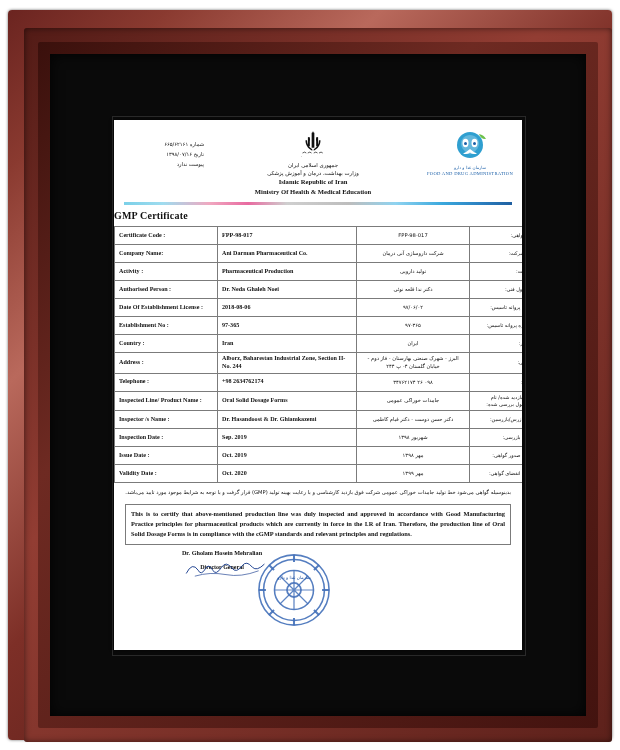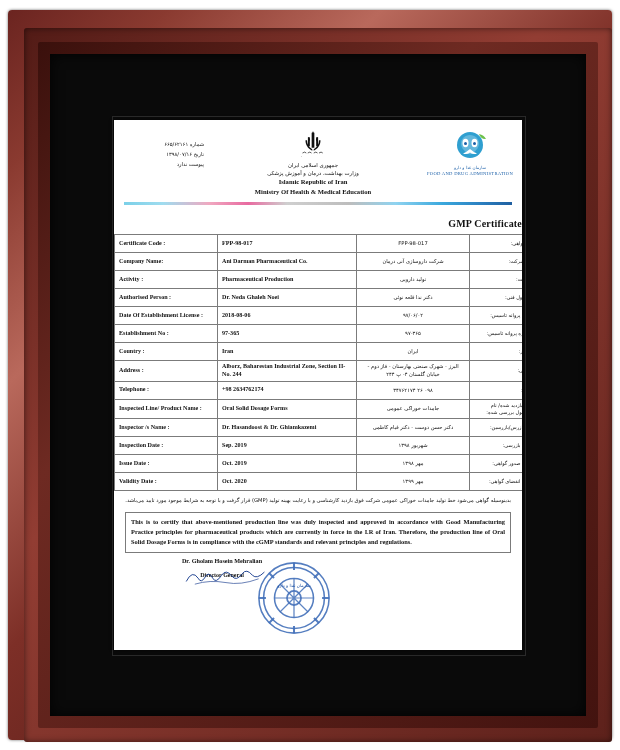--- a/index.html
+++ b/index.html
@@ -135,26 +135,26 @@
   .rainbow {
     height: 3px;
     margin: 3px 10px 0 10px;
     background: linear-gradient(to right,
       #7bd0e8 0%, #9fdcef 10%, #f0a8c0 22%, #e86aa0 32%,
       #cfcfcf 42%, #bdbdbd 58%,
       #8fd3f0 70%, #3aa8dd 82%, #2b7fc0 92%, #1f5fa0 100%);
   }
 
   .doc-title {
-    text-align: right;
+    text-align: left;
     font-family: "Liberation Serif", serif;
     font-weight: bold;
     font-size: 10px;
     color: #111;
-    margin: 13px 0 5px 0;
+    margin: 5px 0 5px 0;
     letter-spacing: 0.2px;
   }
 
   
   table.cert {
     width: 386px;
     margin: 0 auto;
     border-collapse: collapse;
     table-layout: fixed;
   }

